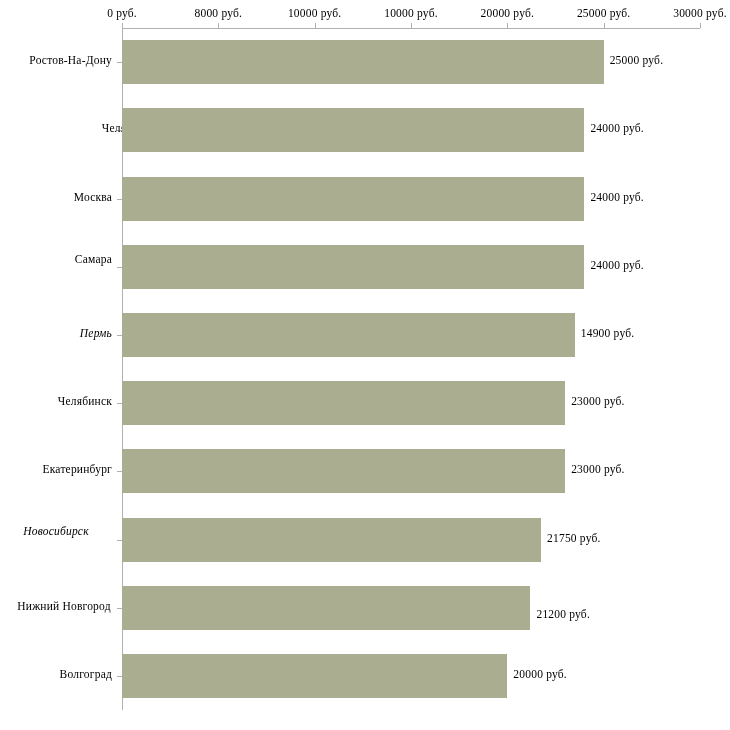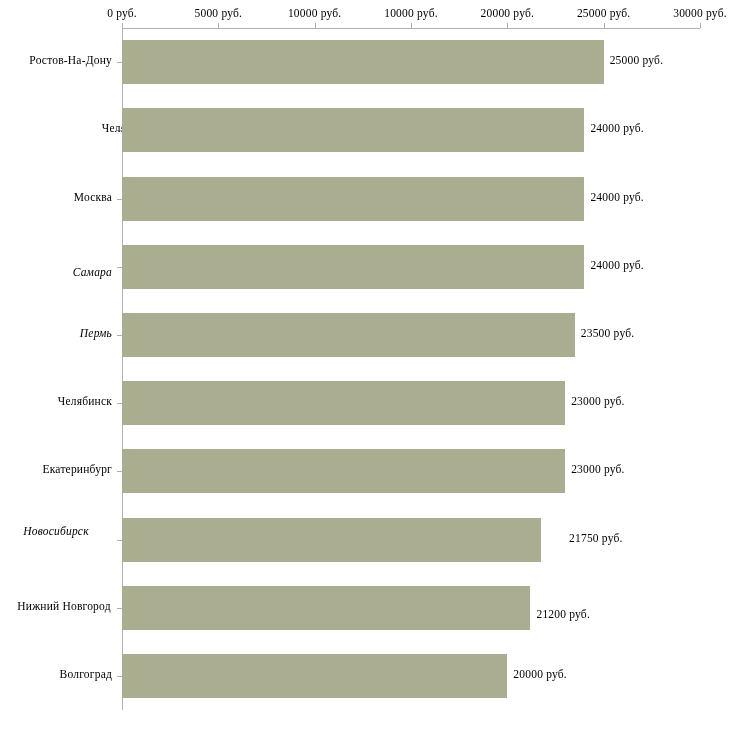--- a/index.html
+++ b/index.html
@@ -94,41 +94,41 @@
 
 <div id="chart-root">
 
   <div id="axis-top-line"></div>
   <div id="axis-left-line"></div>
 
   <div id="x-ticks">
       <div class="tick-mark-top" style="left: 122px;"></div>
       <div class="tick-label-top" style="left: 122px;">0 руб.</div>
       <div class="tick-mark-top" style="left: 218.333px;"></div>
-      <div class="tick-label-top" style="left: 218.333px;">5000 руб.</div>
+      <div class="tick-label-top" style="left: 218.333px;">8000 руб.</div>
       <div class="tick-mark-top" style="left: 314.667px;"></div>
       <div class="tick-label-top" style="left: 314.667px;">10000 руб.</div>
       <div class="tick-mark-top" style="left: 411px;"></div>
       <div class="tick-label-top" style="left: 411px;">10000 руб.</div>
       <div class="tick-mark-top" style="left: 507.333px;"></div>
       <div class="tick-label-top" style="left: 507.333px;">20000 руб.</div>
       <div class="tick-mark-top" style="left: 603.667px;"></div>
       <div class="tick-label-top" style="left: 603.667px;">25000 руб.</div>
       <div class="tick-mark-top" style="left: 700px;"></div>
       <div class="tick-label-top" style="left: 700px;">30000 руб.</div>
     </div>
   <div id="y-ticks">
       <div class="tick-mark-left" style="top: 62.1px;"></div>
       <div class="cat-label" style="top: 54.1px; left: 0px; right: auto; width: 112px; text-align: right;">Ростов-На-Дону</div>
       <div class="tick-mark-left" style="top: 130.3px;"></div>
       <div class="cat-label" style="top: 122.3px; left: 0px; right: auto; width: 112px; text-align: right; margin-left: 44px;">Челябинск</div>
       <div class="tick-mark-left" style="top: 198.5px;"></div>
       <div class="cat-label" style="top: 190.5px; left: 0px; right: auto; width: 112px; text-align: right;">Москва</div>
       <div class="tick-mark-left" style="top: 266.7px;"></div>
-      <div class="cat-label" style="top: 266px; left: 0px; right: auto; width: 112px;  font-style: italic;">Самара</div>
+      <div class="cat-label" style="top: 253px; left: 0px; right: auto; width: 112px; ">Самара</div>
       <div class="tick-mark-left" style="top: 334.9px;"></div>
       <div class="cat-label" style="top: 326.9px; left: 0px; right: auto; width: 112px; text-align: right; font-style: italic;">Пермь</div>
       <div class="tick-mark-left" style="top: 403.1px;"></div>
       <div class="cat-label" style="top: 395.1px; left: 0px; right: auto; width: 112px; text-align: right;">Челябинск</div>
       <div class="tick-mark-left" style="top: 471.3px;"></div>
       <div class="cat-label" style="top: 463.3px; left: 0px; right: auto; width: 112px; text-align: right;">Екатеринбург</div>
       <div class="tick-mark-left" style="top: 539.5px;"></div>
       <div class="cat-label" style="top: 525px; left: 0px; right: auto; width: 112px; text-align: center; font-style: italic;">Новосибирск</div>
       <div class="tick-mark-left" style="top: 607.7px;"></div>
       <div class="cat-label" style="top: 599.7px; left: 8px; right: auto; width: 112px; text-align: center;">Нижний Новгород</div>
@@ -139,26 +139,26 @@
   <div id="plot-area">
       <div class="bar" style="top: 12.1px; height: 44px; width: 481.667px; background: rgb(170, 173, 144);"></div>
       <div class="bar-value" style="left: 487.667px; top: 26.1px;">25000 руб.</div>
       <div class="bar" style="top: 80.3px; height: 44px; width: 462.4px; background: rgb(170, 173, 144);"></div>
       <div class="bar-value" style="left: 468.4px; top: 94.3px;">24000 руб.</div>
       <div class="bar" style="top: 148.5px; height: 44px; width: 462.4px; background: rgb(170, 173, 144);"></div>
       <div class="bar-value" style="left: 468.4px; top: 162.5px;">24000 руб.</div>
       <div class="bar" style="top: 216.7px; height: 44px; width: 462.4px; background: rgb(170, 173, 144);"></div>
       <div class="bar-value" style="left: 468.4px; top: 230.7px;">24000 руб.</div>
       <div class="bar" style="top: 284.9px; height: 44px; width: 452.767px; background: rgb(170, 173, 144);"></div>
-      <div class="bar-value" style="left: 458.767px; top: 298.9px;">23500 руб.</div>
+      <div class="bar-value" style="left: 458.767px; top: 298.9px;">14900 руб.</div>
       <div class="bar" style="top: 353.1px; height: 44px; width: 443.133px; background: rgb(170, 173, 144);"></div>
       <div class="bar-value" style="left: 449.133px; top: 367.1px;">23000 руб.</div>
       <div class="bar" style="top: 421.3px; height: 44px; width: 443.133px; background: rgb(170, 173, 144);"></div>
       <div class="bar-value" style="left: 449.133px; top: 435.3px;">23000 руб.</div>
       <div class="bar" style="top: 489.5px; height: 44px; width: 419.05px; background: rgb(170, 173, 144);"></div>
-      <div class="bar-value" style="left: 425.05px; top: 503.5px; margin-left: 22px;">21750 руб.</div>
+      <div class="bar-value" style="left: 425.05px; top: 503.5px;">21750 руб.</div>
       <div class="bar" style="top: 557.7px; height: 44px; width: 408.453px; background: rgb(170, 173, 144);"></div>
       <div class="bar-value" style="left: 414.453px; top: 571.7px; margin-top: 8px;">21200 руб.</div>
       <div class="bar" style="top: 625.9px; height: 44px; width: 385.333px; background: rgb(170, 173, 144);"></div>
       <div class="bar-value" style="left: 391.333px; top: 639.9px;">20000 руб.</div>
     </div>
 
 </div>
 
 </body></html>

